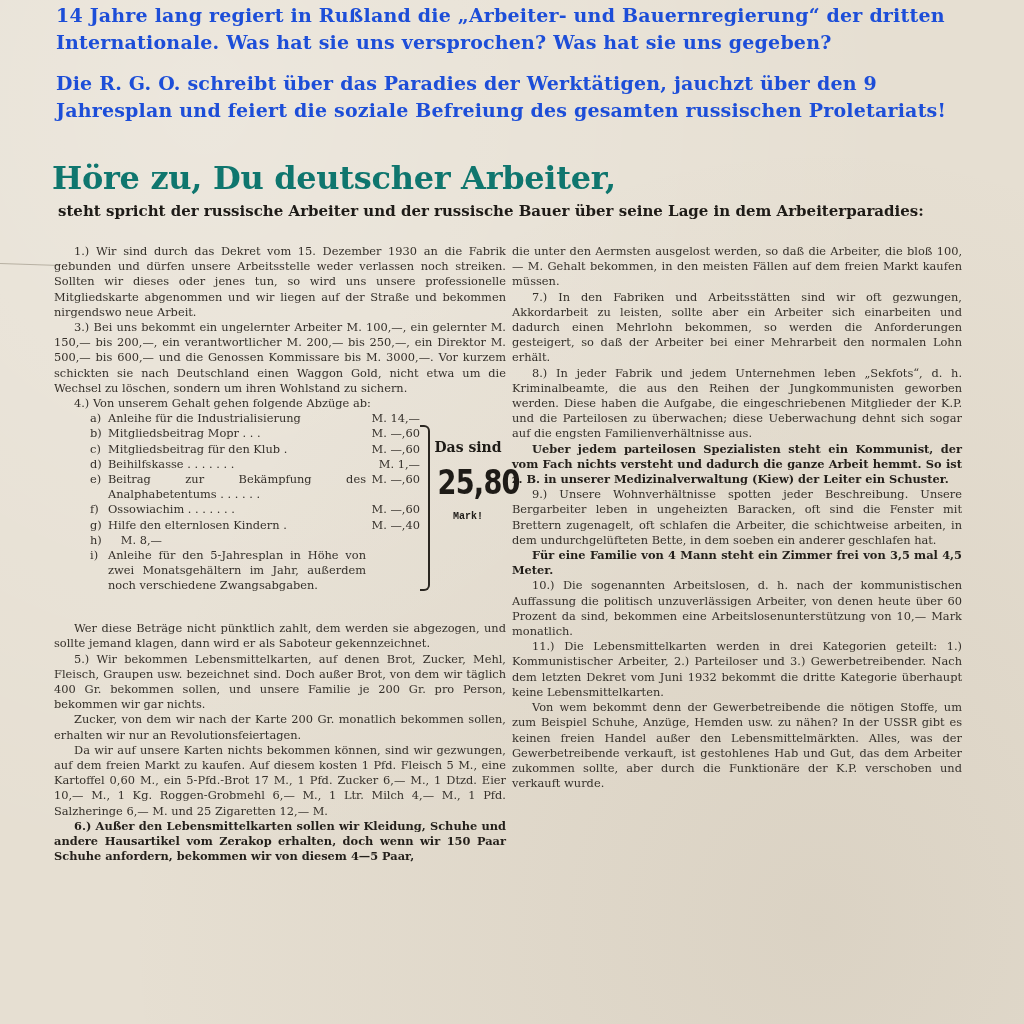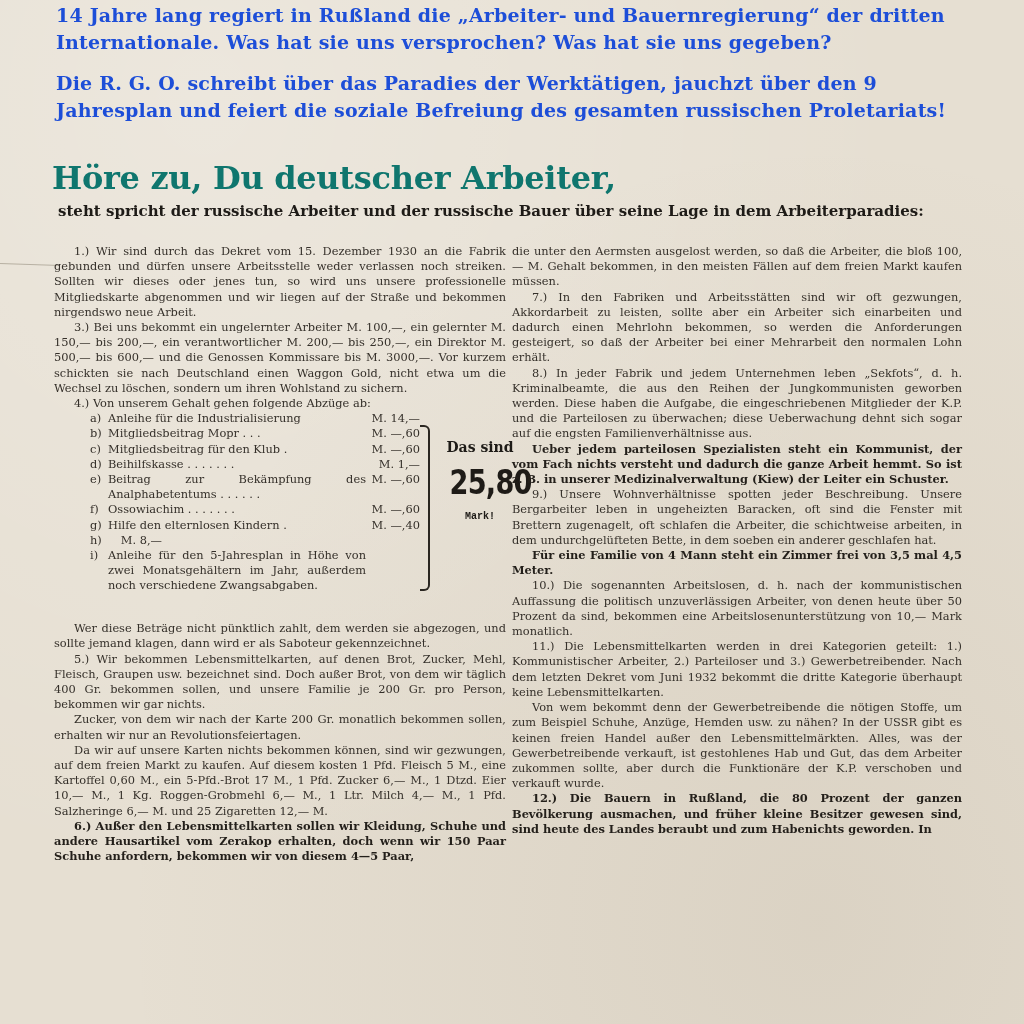--- a/index.html
+++ b/index.html
@@ -50,21 +50,21 @@
   .ded-key { width: 18px; flex: none; }
   .ded-label { flex: 1; }
   .ded-amt { width: 54px; flex: none; text-align: right; }
   .ded-brace {
     position: absolute; left: 366px; top: 14px; width: 8px; height: 162px;
     border-left: 2px solid #2a2620; border-top: 2px solid #2a2620; border-bottom: 2px solid #2a2620;
     border-radius: 0 6px 6px 0; border-left: none; border-right: 2px solid #2a2620;
   }
   .total-box {
     position: absolute; left: 376px; top: 26px; width: 76px; text-align: center;
-    font-weight: bold; color: #1e1b17; padding-left: 12px;
+    font-weight: bold; color: #1e1b17;
   }
   .total-pre { font-size: 14px; line-height: 20px; }
   .total-num {
     font-family: "DejaVu Sans", sans-serif; font-weight: bold;
     font-size: 34px; line-height: 50px; letter-spacing: -1px;
     transform: scaleX(0.8); display: block;
   }
   .total-post { font-size: 10px; line-height: 20px; font-family: Liberation Mono, monospace; }
   .bold { font-weight: bold; color: #231f1a; }
   .fold-line {
@@ -153,18 +153,17 @@
     <p class="bold">6.) Außer den Lebensmittelkarten sollen wir Kleidung, Schuhe und andere Hausartikel vom Zerakop erhalten, doch wenn wir 150 Paar Schuhe anfordern, bekommen wir von diesem 4—5 Paar,</p>
   </div>
 
   <div class="col right">
     <p style="text-indent:0">die unter den Aermsten ausgelost werden, so daß die Arbeiter, die bloß 100,— M. Gehalt bekommen, in den meisten Fällen auf dem freien Markt kaufen müssen.</p>
     <p>7.) In den Fabriken und Arbeitsstätten sind wir oft gezwungen, Akkordarbeit zu leisten, sollte aber ein Arbeiter sich einarbeiten und dadurch einen Mehrlohn bekommen, so werden die Anforderungen gesteigert, so daß der Arbeiter bei einer Mehrarbeit den normalen Lohn erhält.</p>
     <p>8.) In jeder Fabrik und jedem Unternehmen leben „Sekfots“, d. h. Kriminalbeamte, die aus den Reihen der Jungkommunisten geworben werden.  Diese haben die Aufgabe, die eingeschriebenen Mitglieder der K.P. und die Parteilosen zu überwachen; diese Ueberwachung dehnt sich sogar auf die engsten Familienverhältnisse aus.</p>
     <p class="bold">Ueber jedem parteilosen Spezialisten steht ein Kommunist, der vom Fach nichts versteht und dadurch die ganze Arbeit hemmt.  So ist z. B. in unserer Medizinalverwaltung (Kiew) der Leiter ein Schuster.</p>
     <p>9.) Unsere Wohnverhältnisse spotten jeder Beschreibung. Unsere Bergarbeiter leben in ungeheizten Baracken, oft sind die Fenster mit Brettern zugenagelt, oft schlafen die Arbeiter, die schichtweise arbeiten, in dem undurchgelüfteten Bette, in dem soeben ein anderer geschlafen hat.</p>
     <p class="bold">Für eine Familie von 4 Mann steht ein Zimmer frei von 3,5 mal 4,5 Meter.</p>
-    <p>10.) Die sogenannten Arbeitslosen, d. h. nach der kommunistischen Auffassung die politisch unzuverlässigen Arbeiter, von denen heute über 50 Prozent da sind, bekommen eine Arbeitslosenunterstützung von 10,— Mark monatlich.</p>
+    <p>10.) Die sogenannten Arbeitslosen, d. h. nach der kommunistischen Auffassung die politisch unzuverlässigen Arbeiter, von denen heute über 60 Prozent da sind, bekommen eine Arbeitslosenunterstützung von 10,— Mark monatlich.</p>
     <p>11.) Die Lebensmittelkarten werden in drei Kategorien geteilt: 1.) Kommunistischer Arbeiter, 2.) Parteiloser und 3.) Gewerbetreibender.  Nach dem letzten Dekret vom Juni 1932 bekommt die dritte Kategorie überhaupt keine Lebensmittelkarten.</p>
     <p>Von wem bekommt denn der Gewerbetreibende die nötigen Stoffe, um zum Beispiel Schuhe, Anzüge, Hemden usw. zu nähen? In der USSR gibt es keinen freien Handel außer den Lebensmittelmärkten.  Alles, was der Gewerbetreibende verkauft, ist gestohlenes Hab und Gut, das dem Arbeiter zukommen sollte, aber durch die Funktionäre der K.P. verschoben und verkauft wurde.</p>
-    <p class="bold">12.) Die Bauern in Rußland, die 80 Prozent der ganzen Bevölkerung ausmachen, und früher kleine Besitzer gewesen sind, sind heute des Landes beraubt und zum Habenichts geworden.  In</p>
   </div>
 </div>
 
 </body></html>

